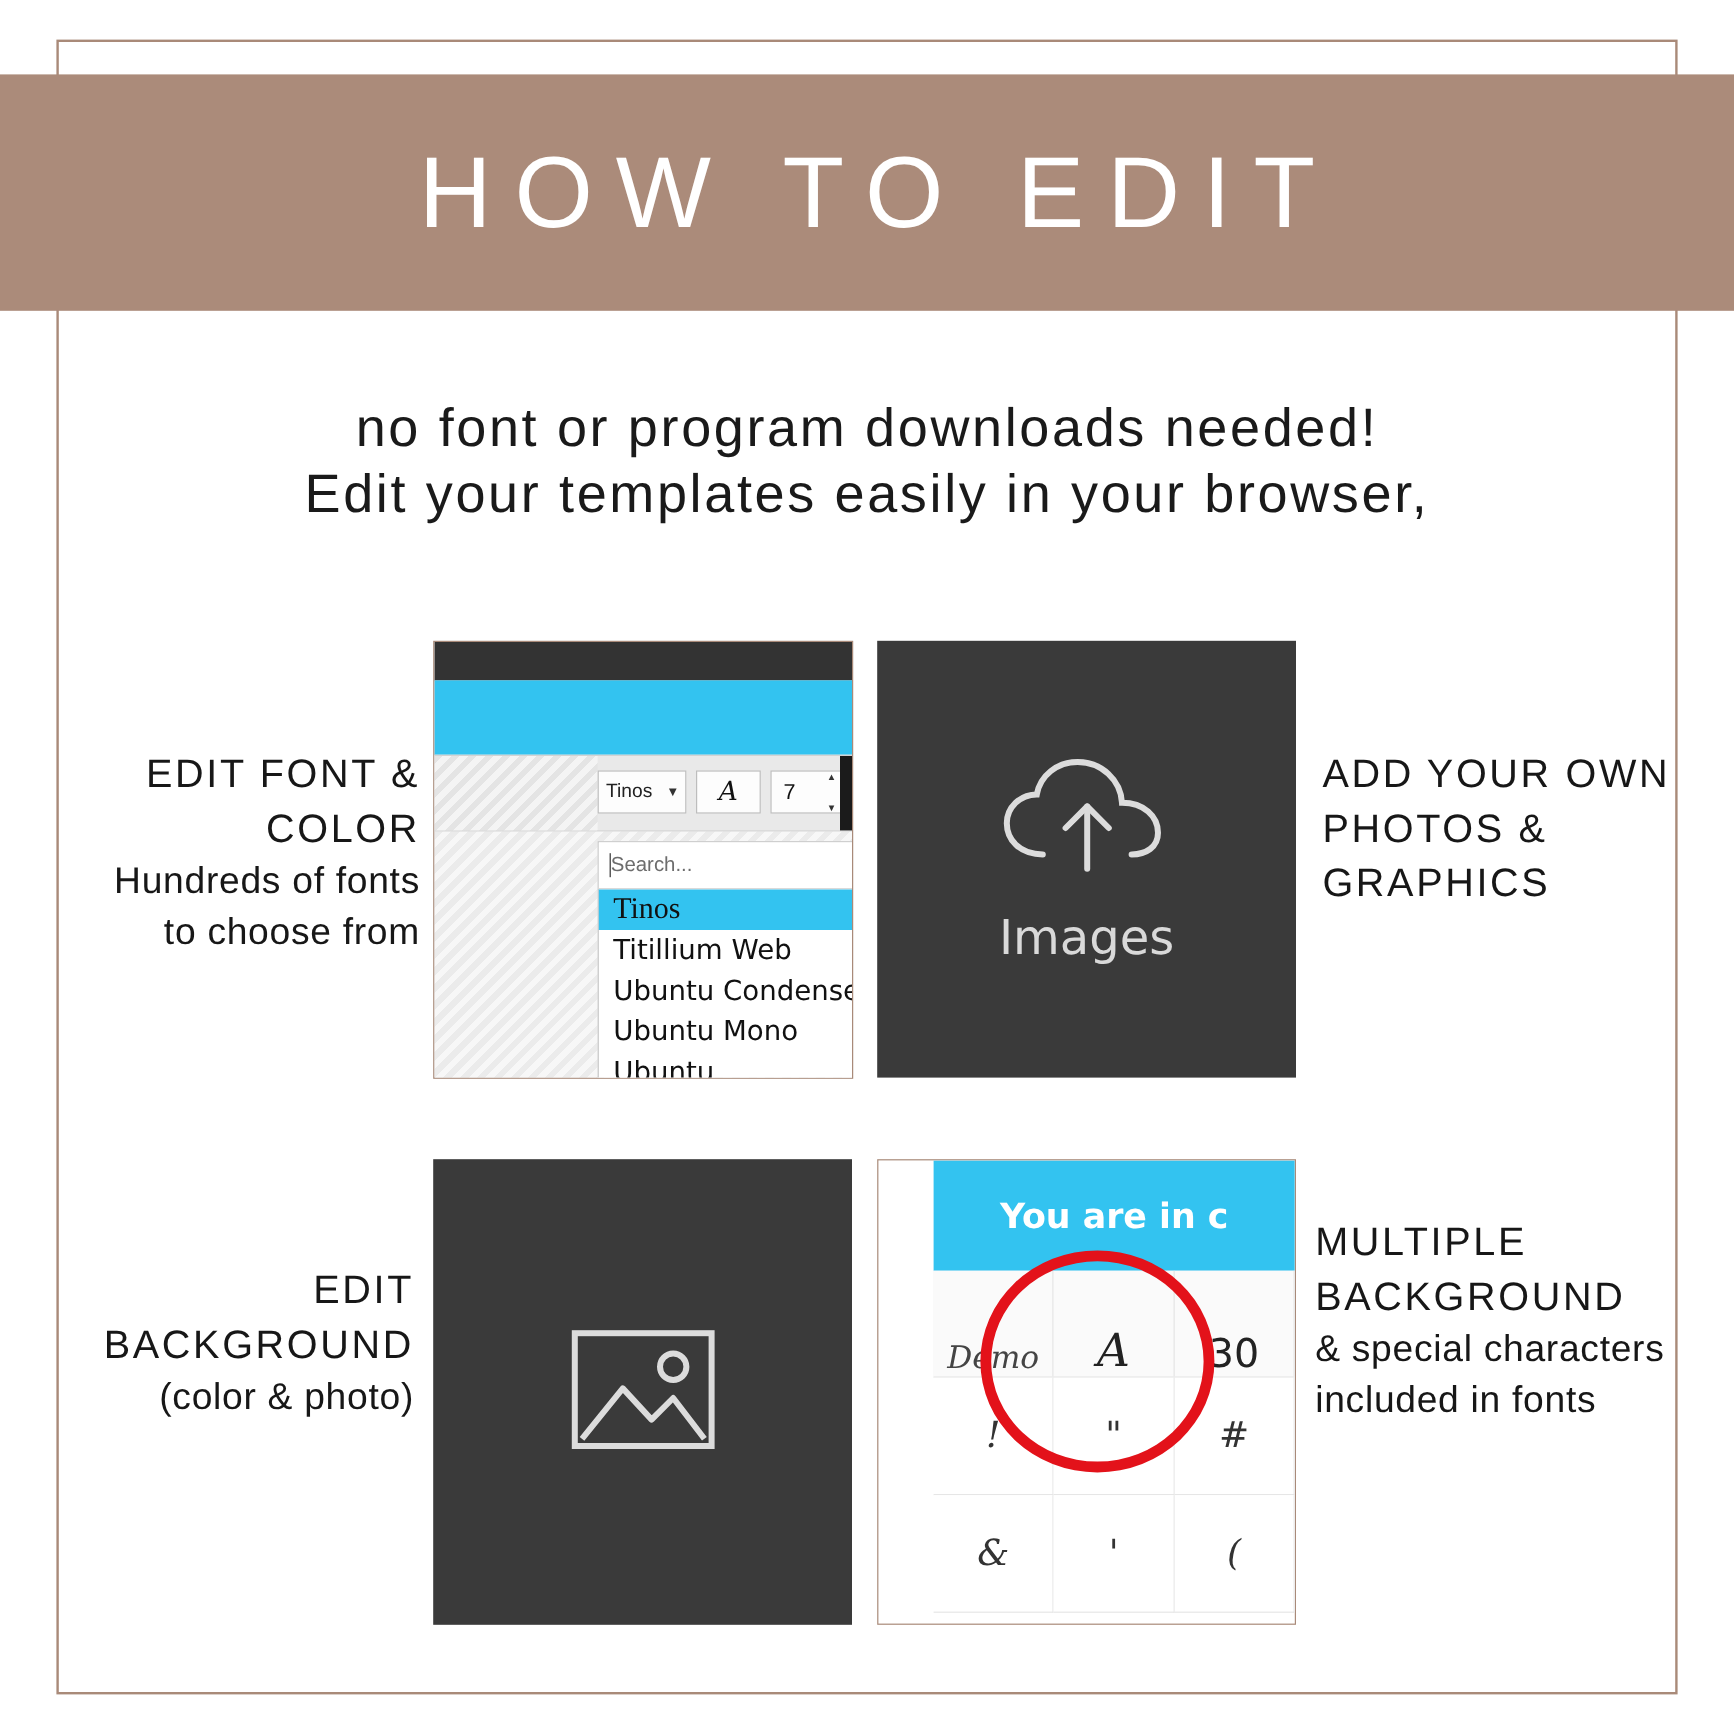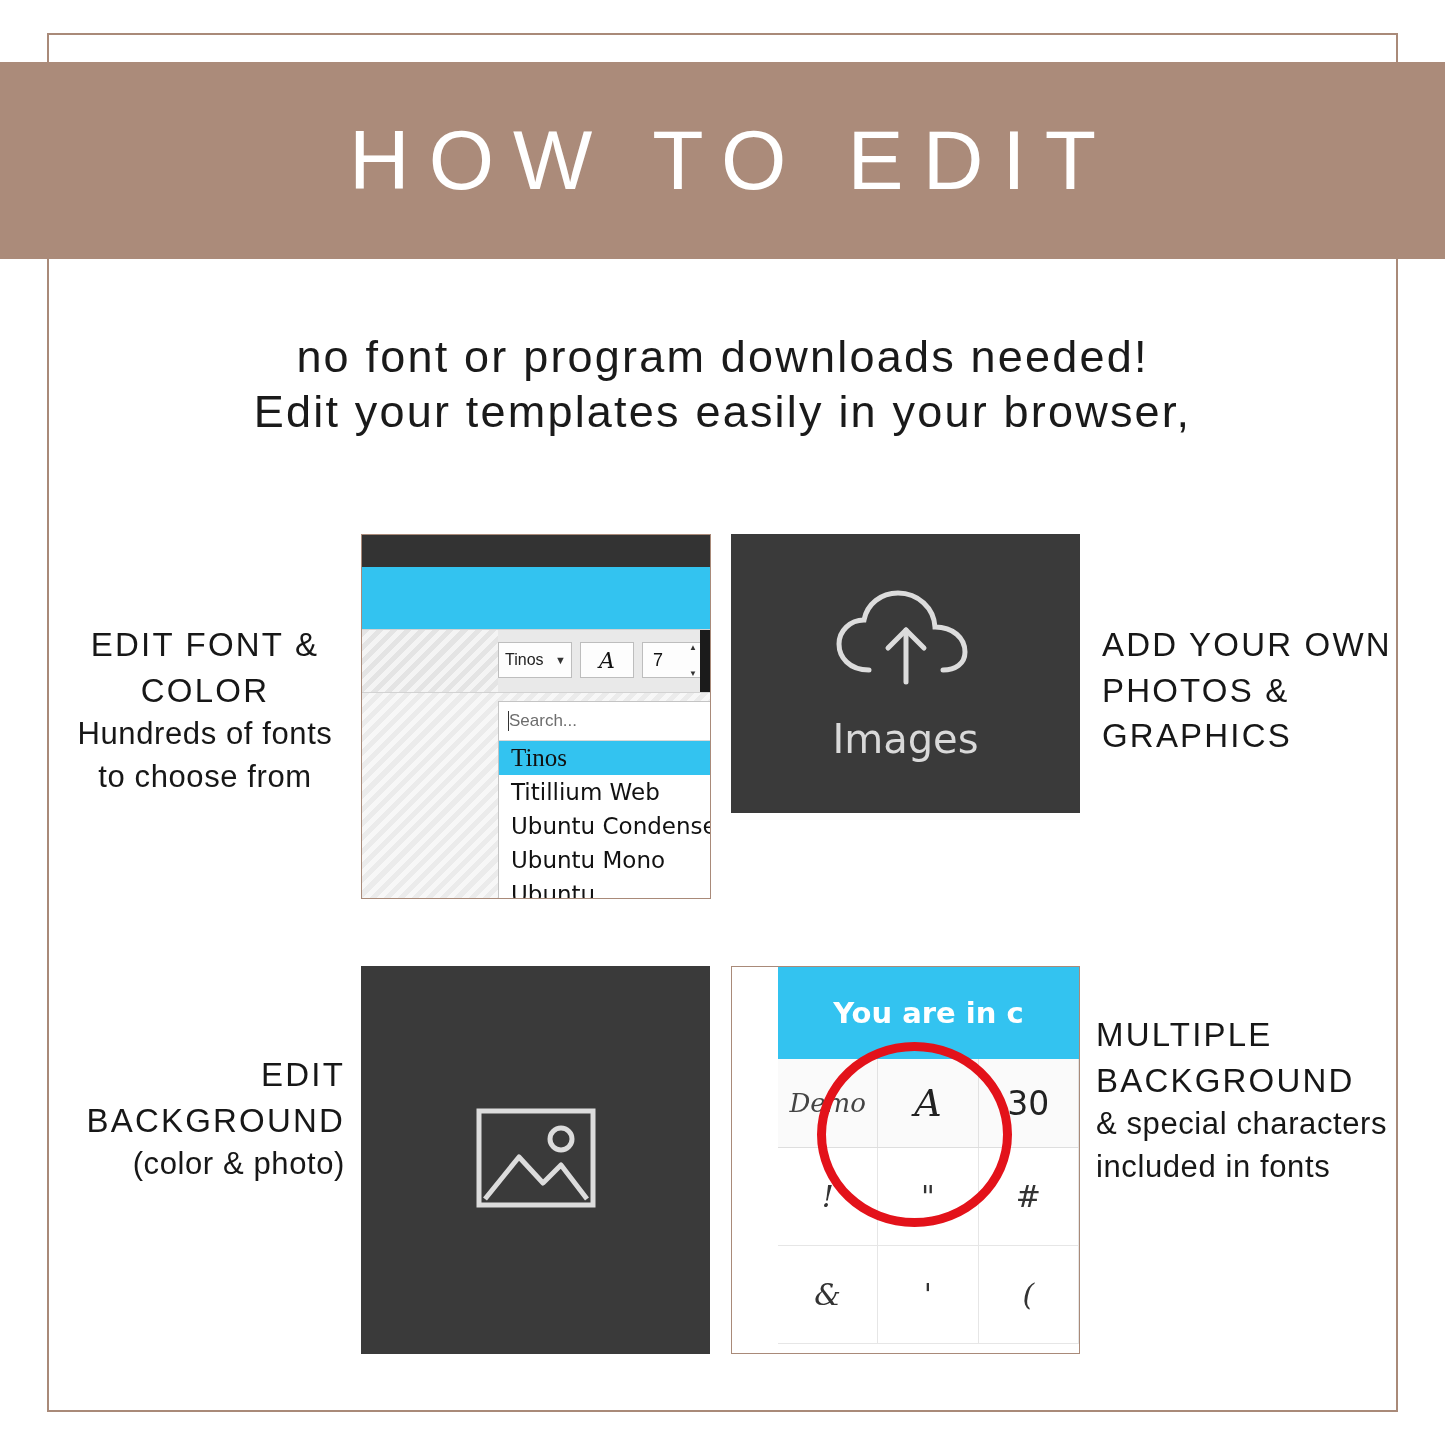--- a/index.html
+++ b/index.html
@@ -75,21 +75,21 @@
     font-weight: 300;
   }
   .caption .caps { letter-spacing: 2.2px; }
   .caption .small { font-size: 31px; letter-spacing: 0.6px; }
 
   
   #cap-font {
     left: 60px;
     top: 622px;
     width: 290px;
-    text-align: center;
+    text-align: right;
   }
   
   #cap-photos {
     left: 1102px;
     top: 622px;
     width: 320px;
     text-align: left;
   }
   
   #cap-bg {
@@ -266,21 +266,21 @@
     font-family: "Liberation Serif", serif;
   }
   .sf-opt.sans { font-family: "DejaVu Sans", sans-serif; font-size: 23px; }
 
   
   .shot-images {
     position: absolute;
     left: 731px;
     top: 534px;
     width: 349px;
-    height: 279px;
+    height: 364px;
     background: #3a3a3a;
     display: flex;
     flex-direction: column;
     align-items: center;
     justify-content: center;
   }
   .tile-label {
     color: #d9d9d9;
     font-size: 40px;
     font-weight: 400;
@@ -332,21 +332,21 @@
     height: 88px;
     background: #f2f2f2;
     display: flex;
     align-items: center;
     border-bottom: 1px solid #dedede;
   }
   .sk-cell {
     flex: 1;
     height: 100%;
     display: flex;
-    align-items: center;
+    align-items: flex-end;
     justify-content: center;
     border-right: 1px solid #e2e2e2;
     background: #fafafa;
     color: #222;
   }
   .sk-cell.script {
     font-family: "DejaVu Serif", serif;
     font-style: italic;
     font-size: 26px;
     color: #444;

